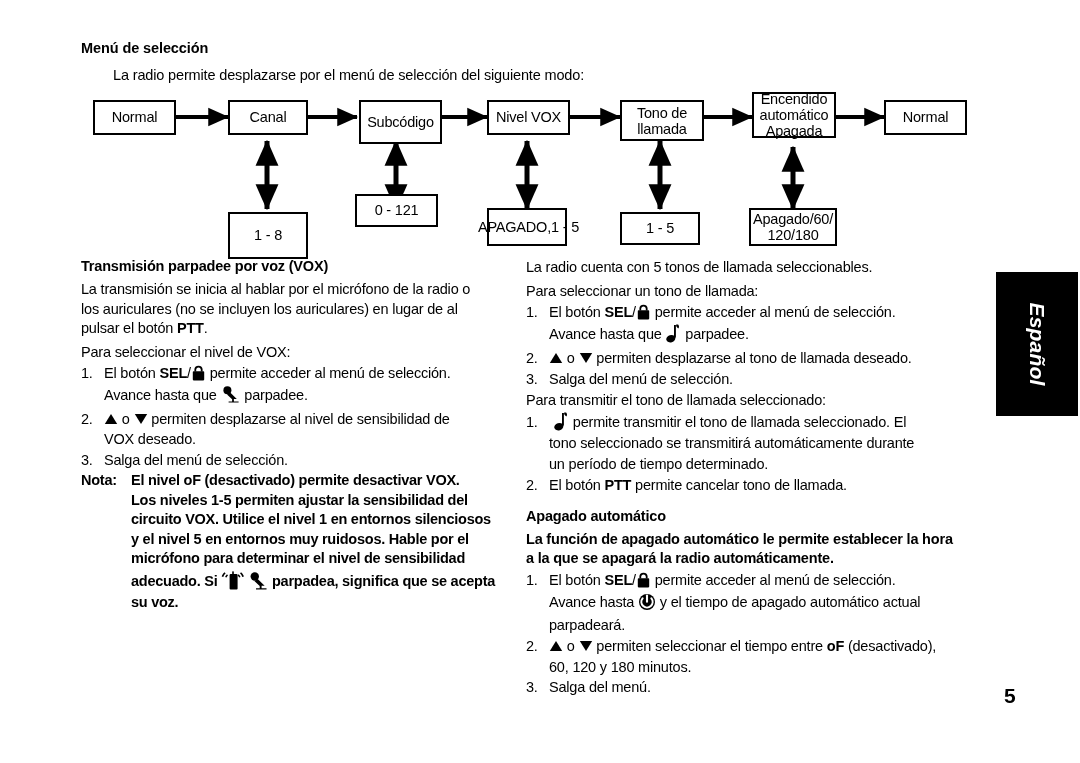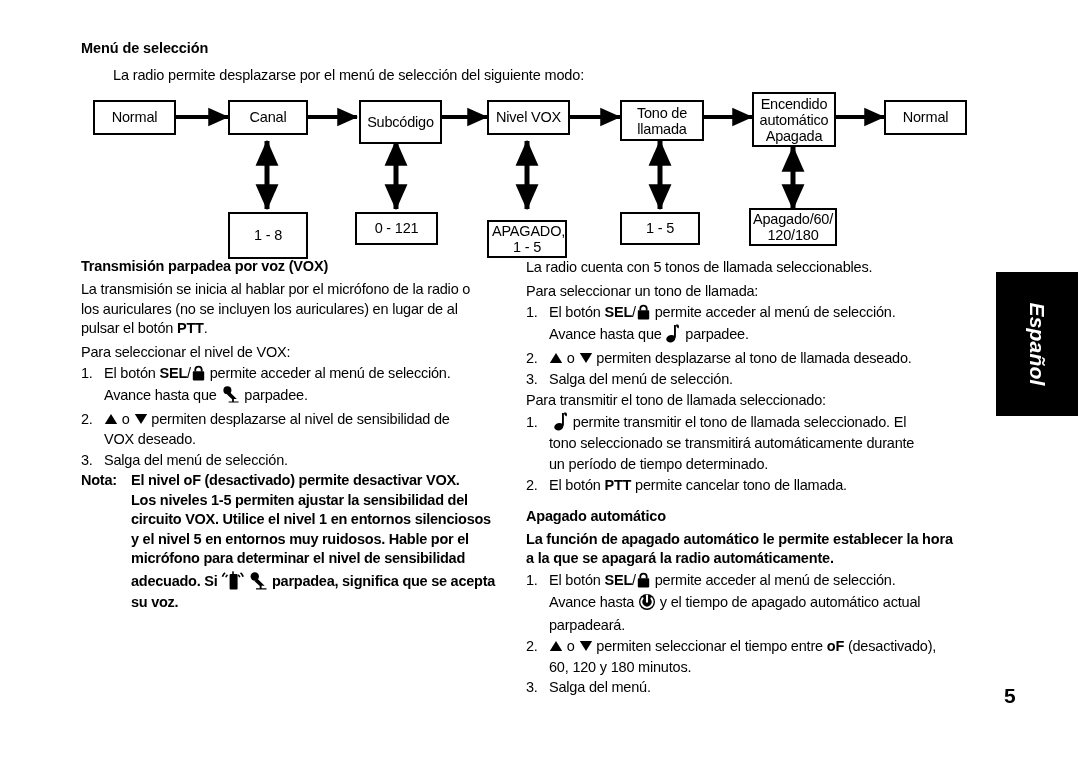--- a/index.html
+++ b/index.html
@@ -171,56 +171,56 @@
 
     <div class="fbox" style="left:487px; top:100px; width:83px;  height:35px;">
       <span>Nivel VOX</span>
     </div>
 
     <div class="fbox multi" style="left:620px; top:100px; width:84px;  height:41px; flex-direction:column;">
       <span>Tono de</span>
       <span>llamada</span>
     </div>
 
-    <div class="fbox multi" style="left:752px; top:92px; width:84px; height:55px; flex-direction:column;">
+    <div class="fbox multi" style="left:752px; top:92px; width:84px; height:46px; flex-direction:column;">
       <span>Encendido</span>
       <span>automático</span>
       <span>Apagada</span>
     </div>
 
     <div class="fbox" style="left:884px; top:100px; width:83px;  height:35px;">
       <span>Normal</span>
     </div>
 
     <div class="fbox" style="left:228px; top:212px; width:80px; height:47px;">
       <span>1 - 8</span>
     </div>
 
-    <div class="fbox" style="left:355px; top:212px; width:83px; height:33px;justify-content:center;">
+    <div class="fbox" style="left:355px; top:194px; width:83px; height:33px;justify-content:center;">
       <span>0 - 121</span>
     </div>
 
-    <div class="fbox multi" style="left:487px; top:208px; width:80px; height:38px; flex-direction:column;margin-top:12px;">
+    <div class="fbox multi" style="left:487px; top:208px; width:80px; height:38px; flex-direction:row;">
       <span style="margin-left:3px;">APAGADO,</span>
       <span>1 - 5</span>
     </div>
 
     <div class="fbox" style="left:620px; top:212px; width:80px; height:33px;">
       <span>1 - 5</span>
     </div>
 
     <div class="fbox multi" style="left:749px; top:208px; width:88px; height:38px; flex-direction:column;">
       <span>Apagado/60/</span>
       <span>120/180</span>
     </div>
   </div>
 
   <div id="col-left">
 
-    <div class="sec-title">Transmisión parpadea por voz (VOX)</div>
+    <div class="sec-title">Transmisión parpadee por voz (VOX)</div>
 
     <div class="para">
       <span>La transmisión se inicia al hablar por el micrófono de la radio o</span><br>
       <span>los auriculares (no se incluyen los auriculares) en lugar de al</span><br>
       <span>pulsar el botón </span><span class="bold">PTT</span><span>.</span>
     </div>
 
     <div class="para" style="margin-bottom:2px;">Para seleccionar el nivel de VOX:</div>
 
     <ul class="olist">

